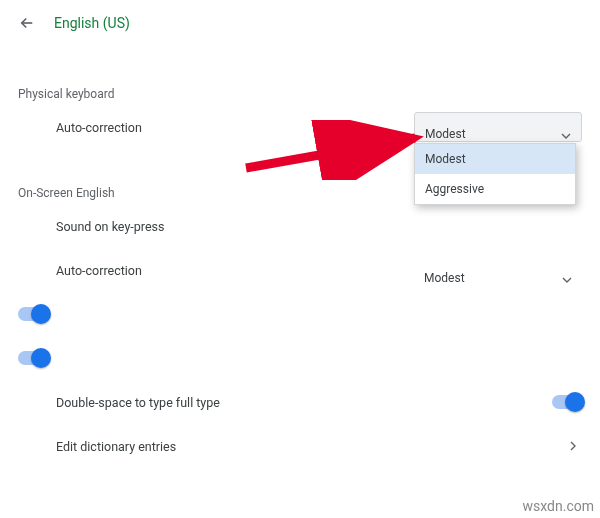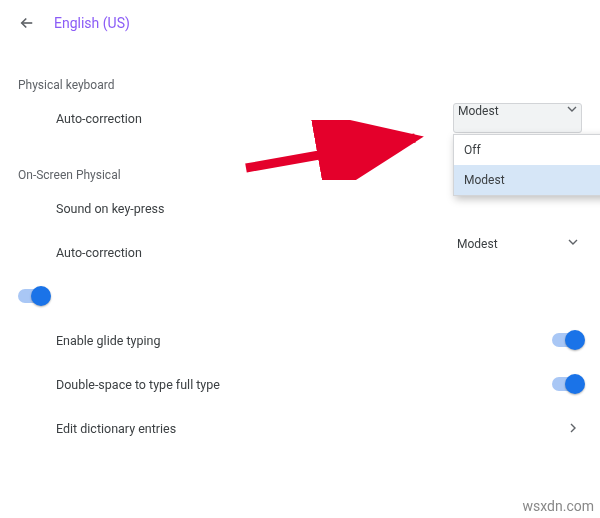--- a/index.html
+++ b/index.html
@@ -19,52 +19,52 @@
   }
   .back-btn {
     width: 18px; height: 18px;
     display: flex; align-items: center; justify-content: center;
     color: #5f6368;
     margin-right: 18px;
     cursor: pointer;
   }
   .page-title {
     font-size: 14px;
-    color: #8b5cf6;
+    color: #15803d;
   }
   .section-label {
     font-size: 12px;
     color: #5f6368;
     padding: 0 18px;
-    margin-top: 28px;
+    margin-top: 37px;
     margin-bottom: 4px;
   }
   .row {
     display: flex;
     align-items: center;
     justify-content: space-between;
     padding: 0 18px;
     height: 44px;
   }
   .row-label {
     font-size: 12.5px;
     color: #3c4043;
   }
   .indent-1 .row-label { padding-left: 38px; }
   .indent-2 .row-label { padding-left: 76px; }
   .select-box {
-    width: 129px;
+    width: 168px;
     height: 30px;
     border: 1px solid #d2d4d7;
     border-radius: 3px;
     background: #f1f3f4;
     display: flex;
-    align-items: flex-start;
+    align-items: flex-end;
     justify-content: space-between;
-    padding: 0 4px;
+    padding: 0 10px;
     font-size: 12px;
     color: #3c4043;
     cursor: pointer;
     position: relative;
   }
   .select-box .caret svg { display:block; }
   .select-box.flat {
     background: #fff;
     border: none;
   }
@@ -142,27 +142,27 @@
   <div class="row-label">Auto-correction</div>
   <div class="select-box">
     <span>Modest</span>
     <span class="caret">
       <svg width="10" height="10" viewBox="0 0 10 10">
           <path d="M1 3 L5 7 L9 3" fill="none" stroke="#5f6368" stroke-width="1.4"></path>
         </svg>
     </span>
 
     <div class="dropdown-panel">
-      <div class="dropdown-item">Off</div>
       <div class="dropdown-item highlight">Modest</div>
-    </div>
-  </div>
-</div>
-
-<div class="section-label">On-Screen Physical</div>
+      <div class="dropdown-item">Aggressive</div>
+    </div>
+  </div>
+</div>
+
+<div class="section-label">On-Screen English</div>
 
 <div class="row indent-1">
   <div class="row-label">Sound on key-press</div>
   <div></div>
 </div>
 
 <div class="row indent-1">
   <div class="row-label">Auto-correction</div>
   <div class="select-box flat">
     <span>Modest</span>
@@ -174,21 +174,20 @@
   </div>
 </div>
 
 <div class="row indent-2">
   <div class="toggle">
       <div class="knob"></div>
     </div>
 </div>
 
 <div class="row indent-1">
-  <div class="row-label">Enable glide typing</div>
   <div class="toggle">
       <div class="knob"></div>
     </div>
 </div>
 
 <div class="row indent-1">
   <div class="row-label">Double-space to type full type</div>
   <div class="toggle">
       <div class="knob"></div>
     </div>

